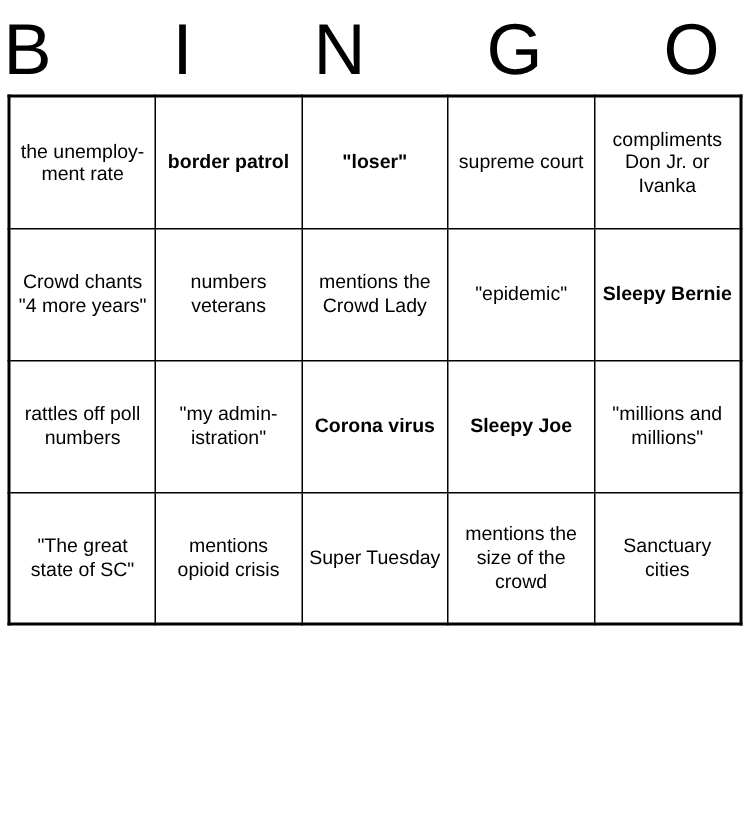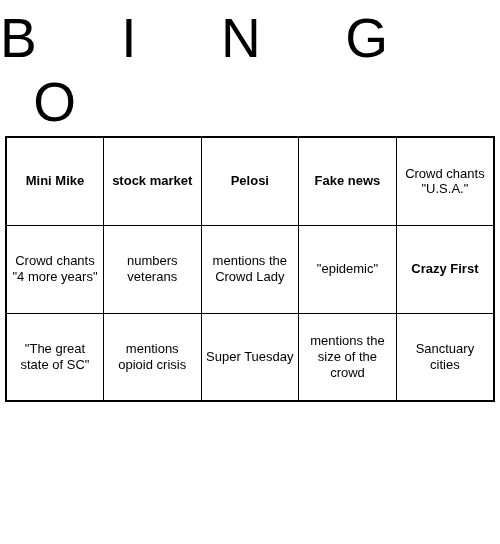--- a/index.html
+++ b/index.html
@@ -13,21 +13,21 @@
       align-items: center;
     }
     #bingo-header {
       width: 100%;
       display: flex;
       justify-content: center;
       align-items: center;
       padding: 6px 0 2px 0;
     }
     #bingo-header span {
-      font-size: 55px;
+      font-size: 48px;
       font-weight: normal;
       letter-spacing: 18px;
       font-family: Arial, sans-serif;
     }
     #bingo-grid {
       width: 490px;
       border-collapse: collapse;
       border: 2px solid #000;
     }
     #bingo-grid td {
@@ -62,32 +62,39 @@
 </head>
 <body>
 
 <div id="bingo-header">
   <span>B &nbsp;I &nbsp;N &nbsp;G &nbsp;O</span>
 </div>
 
 <table id="bingo-grid">
   <tbody id="grid-body">
       <tr>
-        <td class="cell-large">Mini Mike</td>
-        <td class="cell-medium">stock market</td>
-        <td class="cell-medium">Pelosi</td>
-        <td class="cell-large">Fake news</td>
-        <td class="cell-small">Crowd chants "U.S.A."</td>
+        <td class="cell-small">the unemploy-ment rate</td>
+        <td class="cell-medium">border patrol</td>
+        <td class="cell-medium">"loser"</td>
+        <td class="cell-small">supreme court</td>
+        <td class="cell-xsmall">compliments Don Jr. or Ivanka</td>
       </tr>
       <tr>
         <td class="cell-xsmall">Crowd chants "4 more years"</td>
         <td class="cell-small">numbers veterans</td>
         <td class="cell-small">mentions the Crowd Lady</td>
         <td class="cell-small">"epidemic"</td>
-        <td class="cell-large">Crazy First</td>
+        <td class="cell-large">Sleepy Bernie</td>
+      </tr>
+      <tr>
+        <td class="cell-xsmall">rattles off poll numbers</td>
+        <td class="cell-small">"my admin-istration"</td>
+        <td class="cell-medium">Corona virus</td>
+        <td class="cell-medium">Sleepy Joe</td>
+        <td class="cell-small">"millions and millions"</td>
       </tr>
       <tr>
         <td class="cell-xsmall">"The great state of SC"</td>
         <td class="cell-xsmall">mentions opioid crisis</td>
         <td class="cell-small">Super Tuesday</td>
         <td class="cell-xsmall">mentions the size of the crowd</td>
         <td class="cell-small">Sanctuary cities</td>
       </tr>
     </tbody>
 </table>

